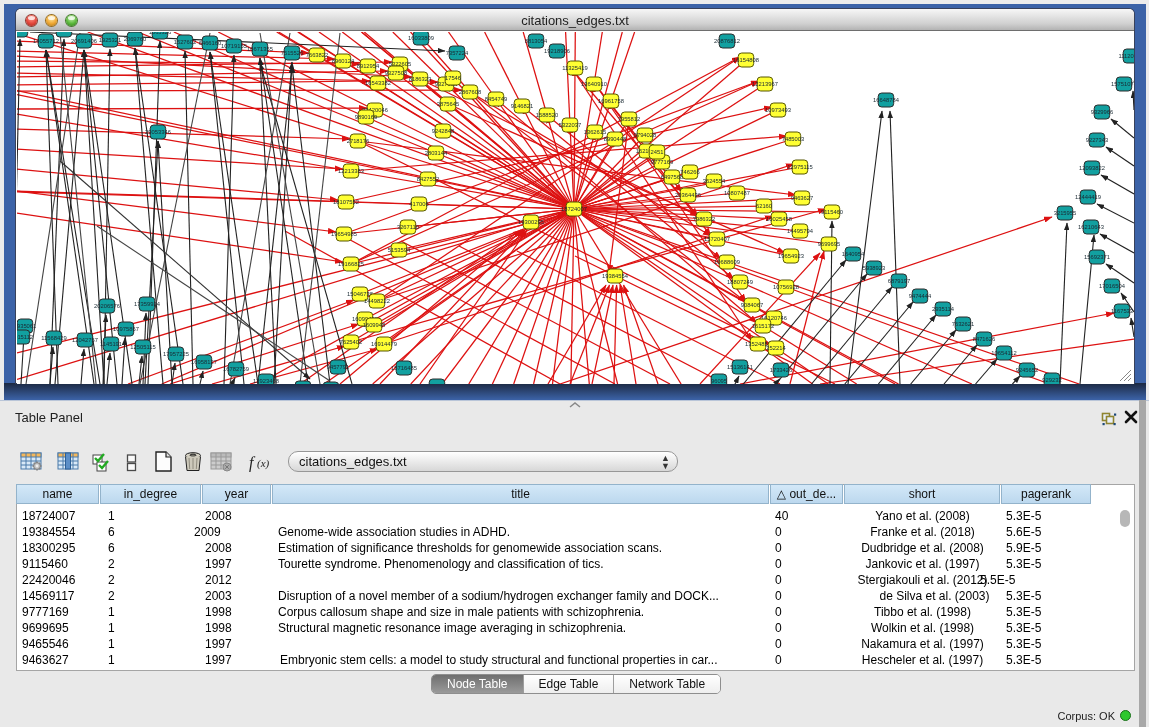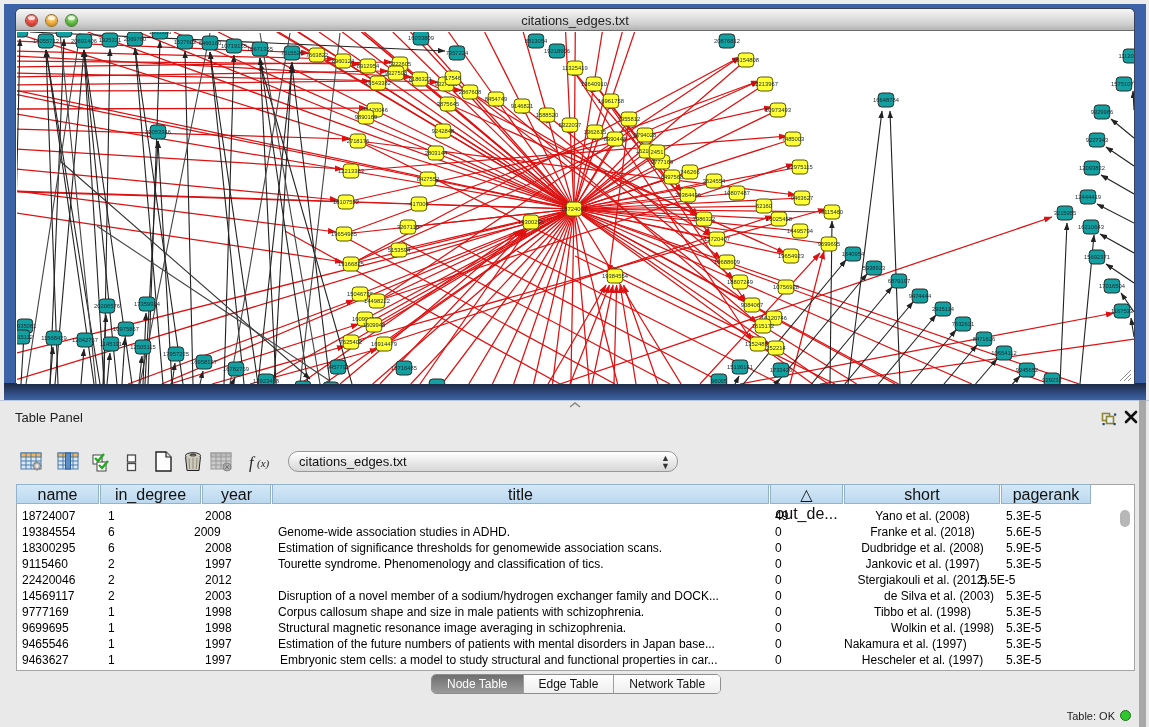--- a/index.html
+++ b/index.html
@@ -24,21 +24,21 @@
 #tp_title { position:absolute; left:15px; top:410px; font-size:13px; color:#222; }
 .ic { position:absolute; }
 #combo { position:absolute; left:288px; top:451px; width:390px; height:21px;
   border:1px solid #979797; border-radius:10px;
   background:linear-gradient(#ffffff,#e9e9e9 55%,#d7d7d7); font-size:13px; color:#111;
   line-height:19px; padding-left:10px; }
 #combo .arr { position:absolute; right:7px; top:2px; font-size:9px; color:#333; line-height:8px; }
 #tablebox { position:absolute; left:16px; top:484px; width:1119px; height:187px;
   background:#fff; border:1px solid #a5a5a5; }
 .hc { position:absolute; top:484px; height:20px; background:linear-gradient(#d3e8f8,#bcd8ee);
-  border:1px solid #93b3cb; font-size:16px; color:#111; text-align:center; line-height:19px; }
+  border:1px solid #93b3cb; font-size:12px; color:#111; text-align:center; line-height:19px; }
 .tr { position:absolute; left:0; width:1149px; height:16px; font-size:12px; color:#000; }
 .tr span { position:absolute; top:0; line-height:16px; white-space:nowrap; }
 .ell { overflow:hidden; }
 #scrollthumb { position:absolute; left:1120px; top:510px; width:10px; height:17px;
   background:#b7b7b7; border-radius:5px; }
 #seg { position:absolute; left:431px; top:674px; height:20px; display:flex;
   border:1px solid #8e8e8e; border-radius:5px; overflow:hidden; font-size:12px; }
 .sg { padding:0 15px; line-height:19px; background:linear-gradient(#ffffff,#eeeeee);
   border-left:1px solid #9e9e9e; color:#111; }
 .sg.sel { background:linear-gradient(#6f6f6f,#9a9a9a); color:#fff; border-left:none; }
@@ -699,21 +699,21 @@
 <div class="hc" style="left:100px;width:101px">in_degree</div>
 <div class="hc" style="left:202px;width:69px">year</div>
 <div class="hc" style="left:272px;width:497px">title</div>
 <div class="hc" style="left:770px;width:73px">△ out_de...</div>
 <div class="hc" style="left:844px;width:156px">short</div>
 <div class="hc" style="left:1001px;width:90px">pagerank</div>
 <div class="tr" style="top:508px">
     <span style="left:22px">18724007</span>
     <span style="left:108px">1</span>
     <span style="left:205px">2008</span>
-    <span style="left:775px">49</span>
+    <span style="left:775px">40</span>
     <span style="left:844px;width:157px;text-align:center">Yano et al. (2008)</span>
     <span style="left:1006px">5.3E-5</span>
   </div>
 <div class="tr" style="top:524px">
     <span style="left:22px">19384554</span>
     <span style="left:108px">6</span>
     <span style="left:194px">2009</span>
     <span style="left:278px;width:486px" class="ell">Genome-wide association studies in ADHD.</span>
     <span style="left:775px">0</span>
     <span style="left:844px;width:157px;text-align:center">Franke et al. (2018)</span>
@@ -744,60 +744,59 @@
     <span style="left:775px">0</span>
     <span style="left:844px;width:157px;text-align:center">Stergiakouli et al. (2012)</span>
     <span style="left:980px">5.5E-5</span>
   </div>
 <div class="tr" style="top:588px">
     <span style="left:22px">14569117</span>
     <span style="left:108px">2</span>
     <span style="left:205px">2003</span>
     <span style="left:278px;width:486px" class="ell">Disruption of a novel member of a sodium/hydrogen exchanger family and DOCK...</span>
     <span style="left:775px">0</span>
-    <span style="left:884px;width:157px;text-align:left">de Silva et al. (2003)</span>
+    <span style="left:856px;width:157px;text-align:center">de Silva et al. (2003)</span>
     <span style="left:1006px">5.3E-5</span>
   </div>
 <div class="tr" style="top:604px">
     <span style="left:22px">9777169</span>
     <span style="left:108px">1</span>
     <span style="left:205px">1998</span>
     <span style="left:278px;width:486px" class="ell">Corpus callosum shape and size in male patients with schizophrenia.</span>
     <span style="left:775px">0</span>
     <span style="left:844px;width:157px;text-align:center">Tibbo et al. (1998)</span>
     <span style="left:1006px">5.3E-5</span>
   </div>
 <div class="tr" style="top:620px">
     <span style="left:22px">9699695</span>
     <span style="left:108px">1</span>
     <span style="left:205px">1998</span>
     <span style="left:278px;width:486px" class="ell">Structural magnetic resonance image averaging in schizophrenia.</span>
     <span style="left:775px">0</span>
-    <span style="left:864px;width:157px;text-align:center">Wolkin et al. (1998)</span>
+    <span style="left:844px;width:157px;text-align:center">Wolkin et al. (1998)</span>
     <span style="left:1006px">5.3E-5</span>
   </div>
 <div class="tr" style="top:636px">
     <span style="left:22px">9465546</span>
     <span style="left:108px">1</span>
     <span style="left:205px">1997</span>
-    <span style="left:278px;width:486px" class="ell">Estimation of the future numbers of patients with mental disorders in Japan base...</span>
     <span style="left:775px">0</span>
-    <span style="left:844px;width:157px;text-align:left">Nakamura et al. (1997)</span>
+    <span style="left:844px;width:157px;text-align:center">Nakamura et al. (1997)</span>
     <span style="left:1006px">5.3E-5</span>
   </div>
 <div class="tr" style="top:652px">
     <span style="left:22px">9463627</span>
     <span style="left:108px">1</span>
     <span style="left:205px">1997</span>
     <span style="left:280px;width:486px" class="ell">Embryonic stem cells: a model to study structural and functional properties in car...</span>
     <span style="left:775px">0</span>
     <span style="left:844px;width:157px;text-align:center">Hescheler et al. (1997)</span>
     <span style="left:1006px">5.3E-5</span>
   </div>
 <div id="scrollthumb"></div>
 <div id="seg">
   <div class="sg sel">Node Table</div>
     <div class="sg">Edge Table</div>
     <div class="sg">Network Table</div>
 </div>
-<div id="mem">Table: OK</div>
+<div id="mem">Corpus: OK</div>
 <div id="memdot"></div>
 <div style="position:absolute;left:1139px;top:400px;width:7px;height:327px;background:#a8a8a8"></div>
 
 </body></html>

